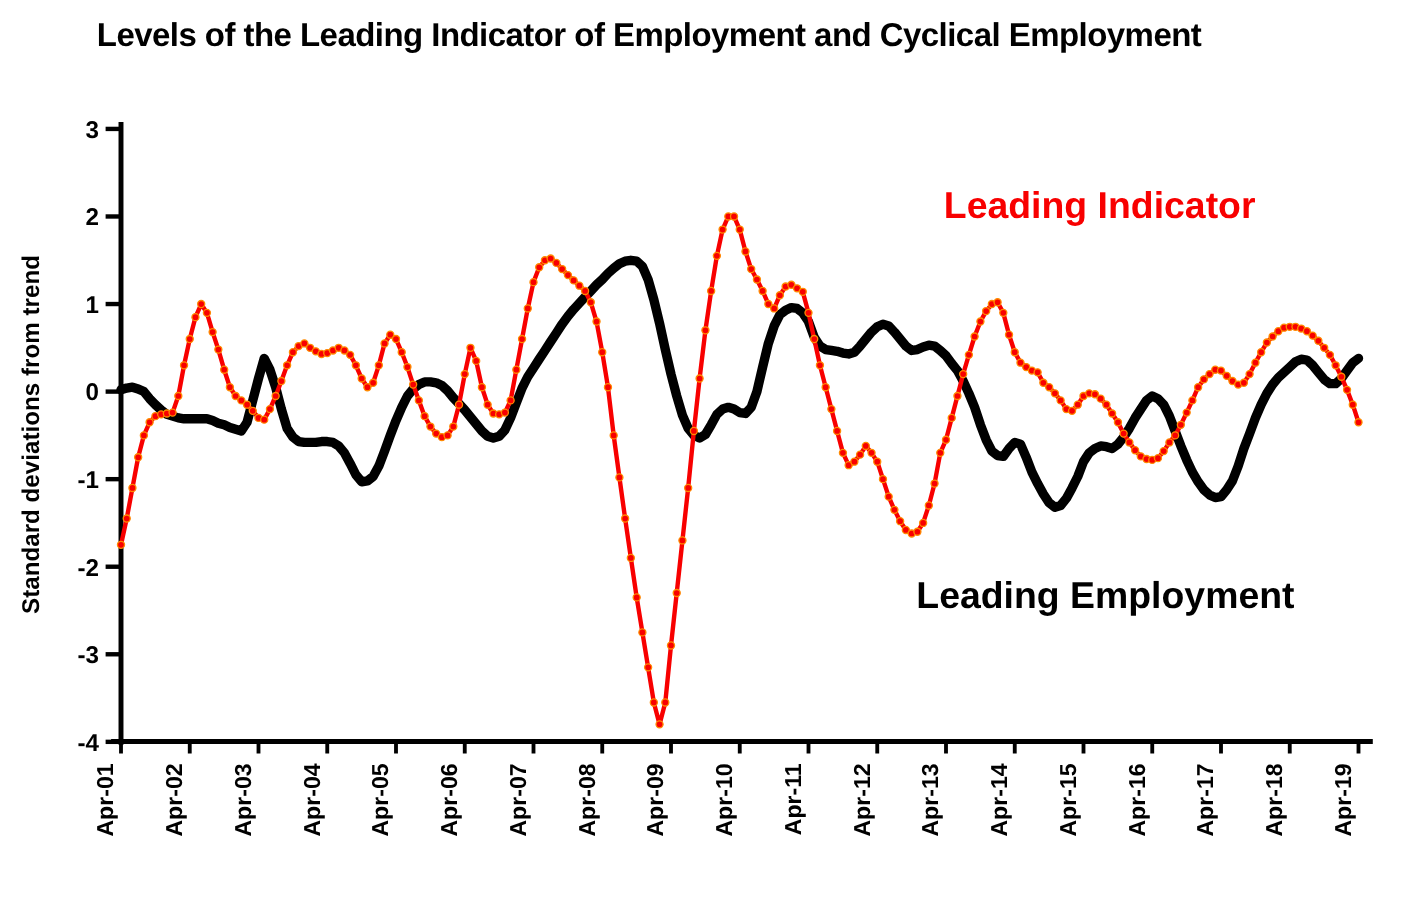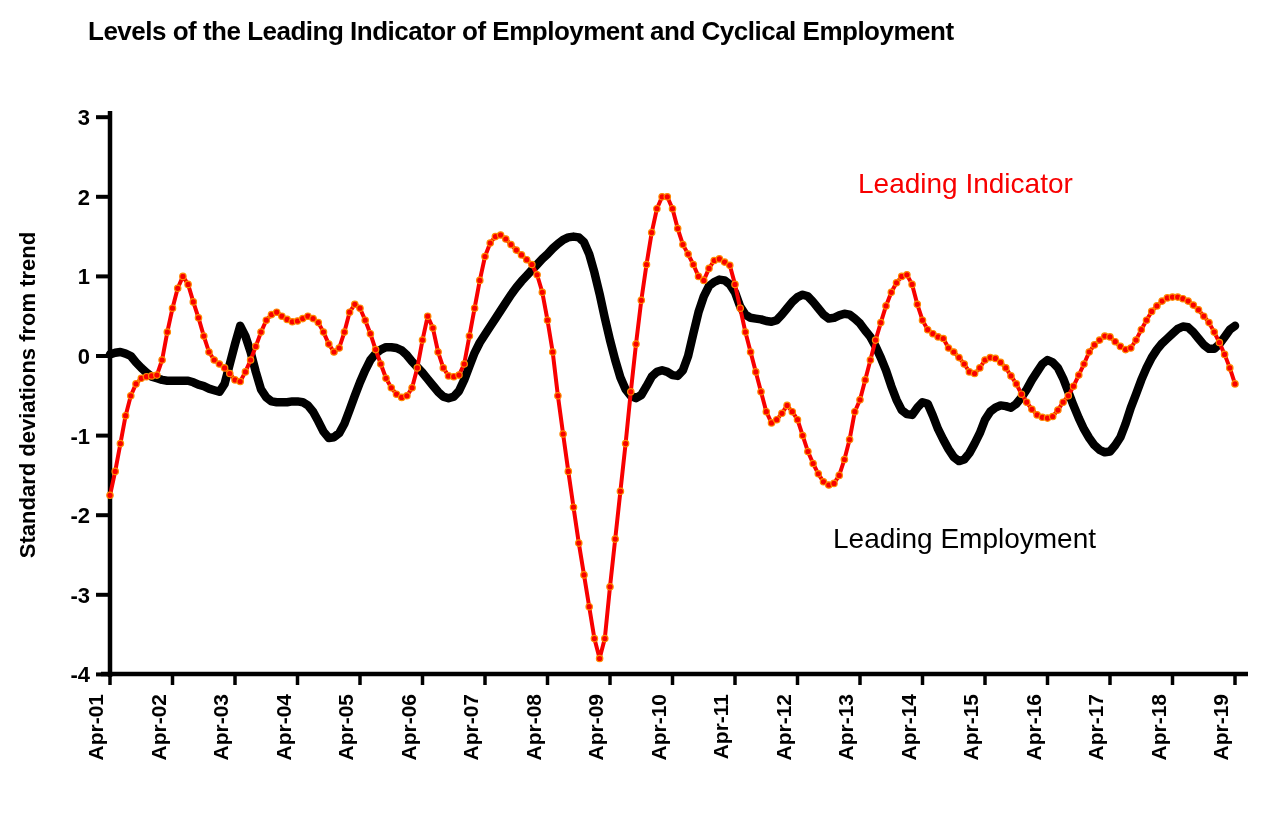--- a/index.html
+++ b/index.html
@@ -8,41 +8,41 @@
     width: 1275px;
     height: 817px;
     background: #ffffff;
     font-family: "Liberation Sans", sans-serif;
     overflow: hidden;
   }
   .title {
     position: absolute;
     left: 88px;
     top: 16px;
-    font-size: 26px;
+    font-size: 30px;
     font-weight: 700;
     color: #000000;
     letter-spacing: -0.5px;
     white-space: nowrap;
   }
   .ylabel {
     position: absolute;
     left: 14px;
     top: 395px;
     transform: translate(-50%, -50%) rotate(-90deg) translateY(14px);
     transform-origin: center;
     font-size: 22px;
     font-weight: 700;
     color: #000000;
     white-space: nowrap;
   }
   .legend {
     position: absolute;
-    font-size: 28px;
-    font-weight: 400;
+    font-size: 34px;
+    font-weight: 700;
     white-space: nowrap;
   }
   .legend-red   { left: 858px; top: 168px; }
   .legend-black { left: 833px; top: 523px; }
   svg { position: absolute; left: 0; top: 0; }
   .ytick {
     font-family: "Liberation Sans", sans-serif;
     font-size: 22px;
     font-weight: 600;
     fill: #000000;

